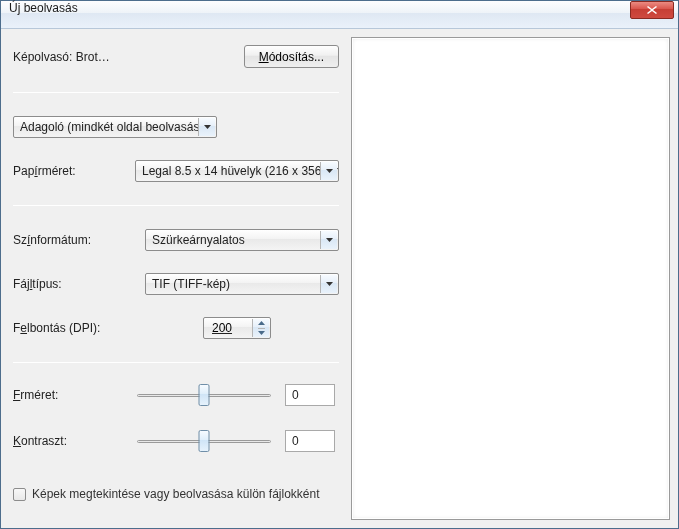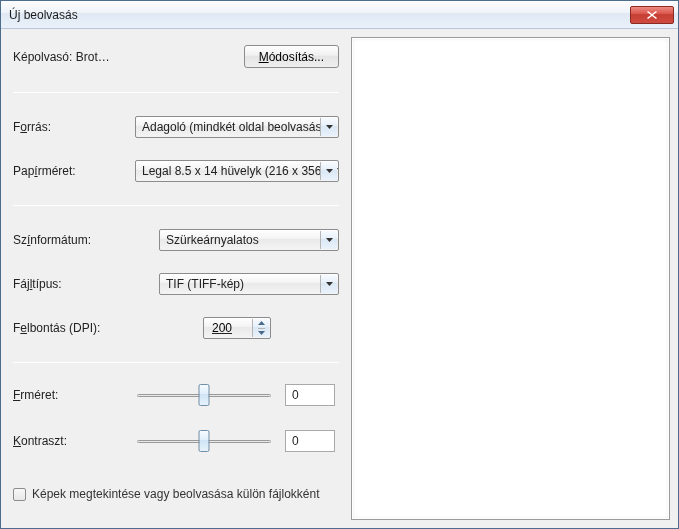--- a/index.html
+++ b/index.html
@@ -21,21 +21,21 @@
     background: #f0f0f0;
     display: flex;
     flex-direction: column;
     box-shadow: inset 0 0 0 1px #eaf4ff;
   }
   .titlebar {
     height: 28px;
     background: linear-gradient(#fdfdfe, #eef3f8 45%, #dfe8f3 46%, #eaf1fa);
     border-bottom: 1px solid #b7c7d9;
     display: flex;
-    align-items: center;
+    align-items: flex-start;
     padding: 0 2px 0 8px;
   }
   .titlebar .title {
     flex: 1;
     color: #1a1a1a;
   }
   .close-btn {
     width: 44px; height: 18px;
     border-radius: 2px;
     border: 1px solid #8a2a22;
@@ -160,21 +160,21 @@
     border: 1px solid #8c8c8c;
     background: linear-gradient(#f8f8f8,#e8e8e8);
     border-radius: 2px;
   }
 
   .top-line { display:flex; align-items:center; justify-content:space-between; margin: 4px 0 10px; }
   .top-line .scanner { white-space:nowrap; overflow:hidden; text-overflow:ellipsis; max-width: 180px;}
 
   
   .dd-wide   { width: 204px; }
-  .dd-medium { width: 180px; }
+  .dd-medium { width: 194px; }
 </style>
 </head>
 <body>
 
 <div class="dialog">
 
   <div class="titlebar">
     <span class="title">Új beolvasás</span>
     <div class="close-btn">
       <svg width="10" height="8" viewBox="0 0 10 8">
@@ -194,23 +194,20 @@
           </span>
           <button class="btn">
             <u class="mn">M</u><span>ódosítás...</span>
           </button>
         </div>
 
         <div class="sep"></div>
 
 
         <div class="row">
-          <label>
-            <span>F</span><u class="mn">o</u><span>rrás:</span>
-          </label>
           <div class="field">
             <div class="dropdown dd-wide">
               <span>Adagoló (mindkét oldal beolvasása)</span>
               <span class="arrow">
                 <svg width="7" height="4" viewBox="0 0 7 4">
                     <path d="M0 0 L7 0 L3.5 4 Z" fill="#333"></path>
                   </svg>
               </span>
             </div>
           </div>

